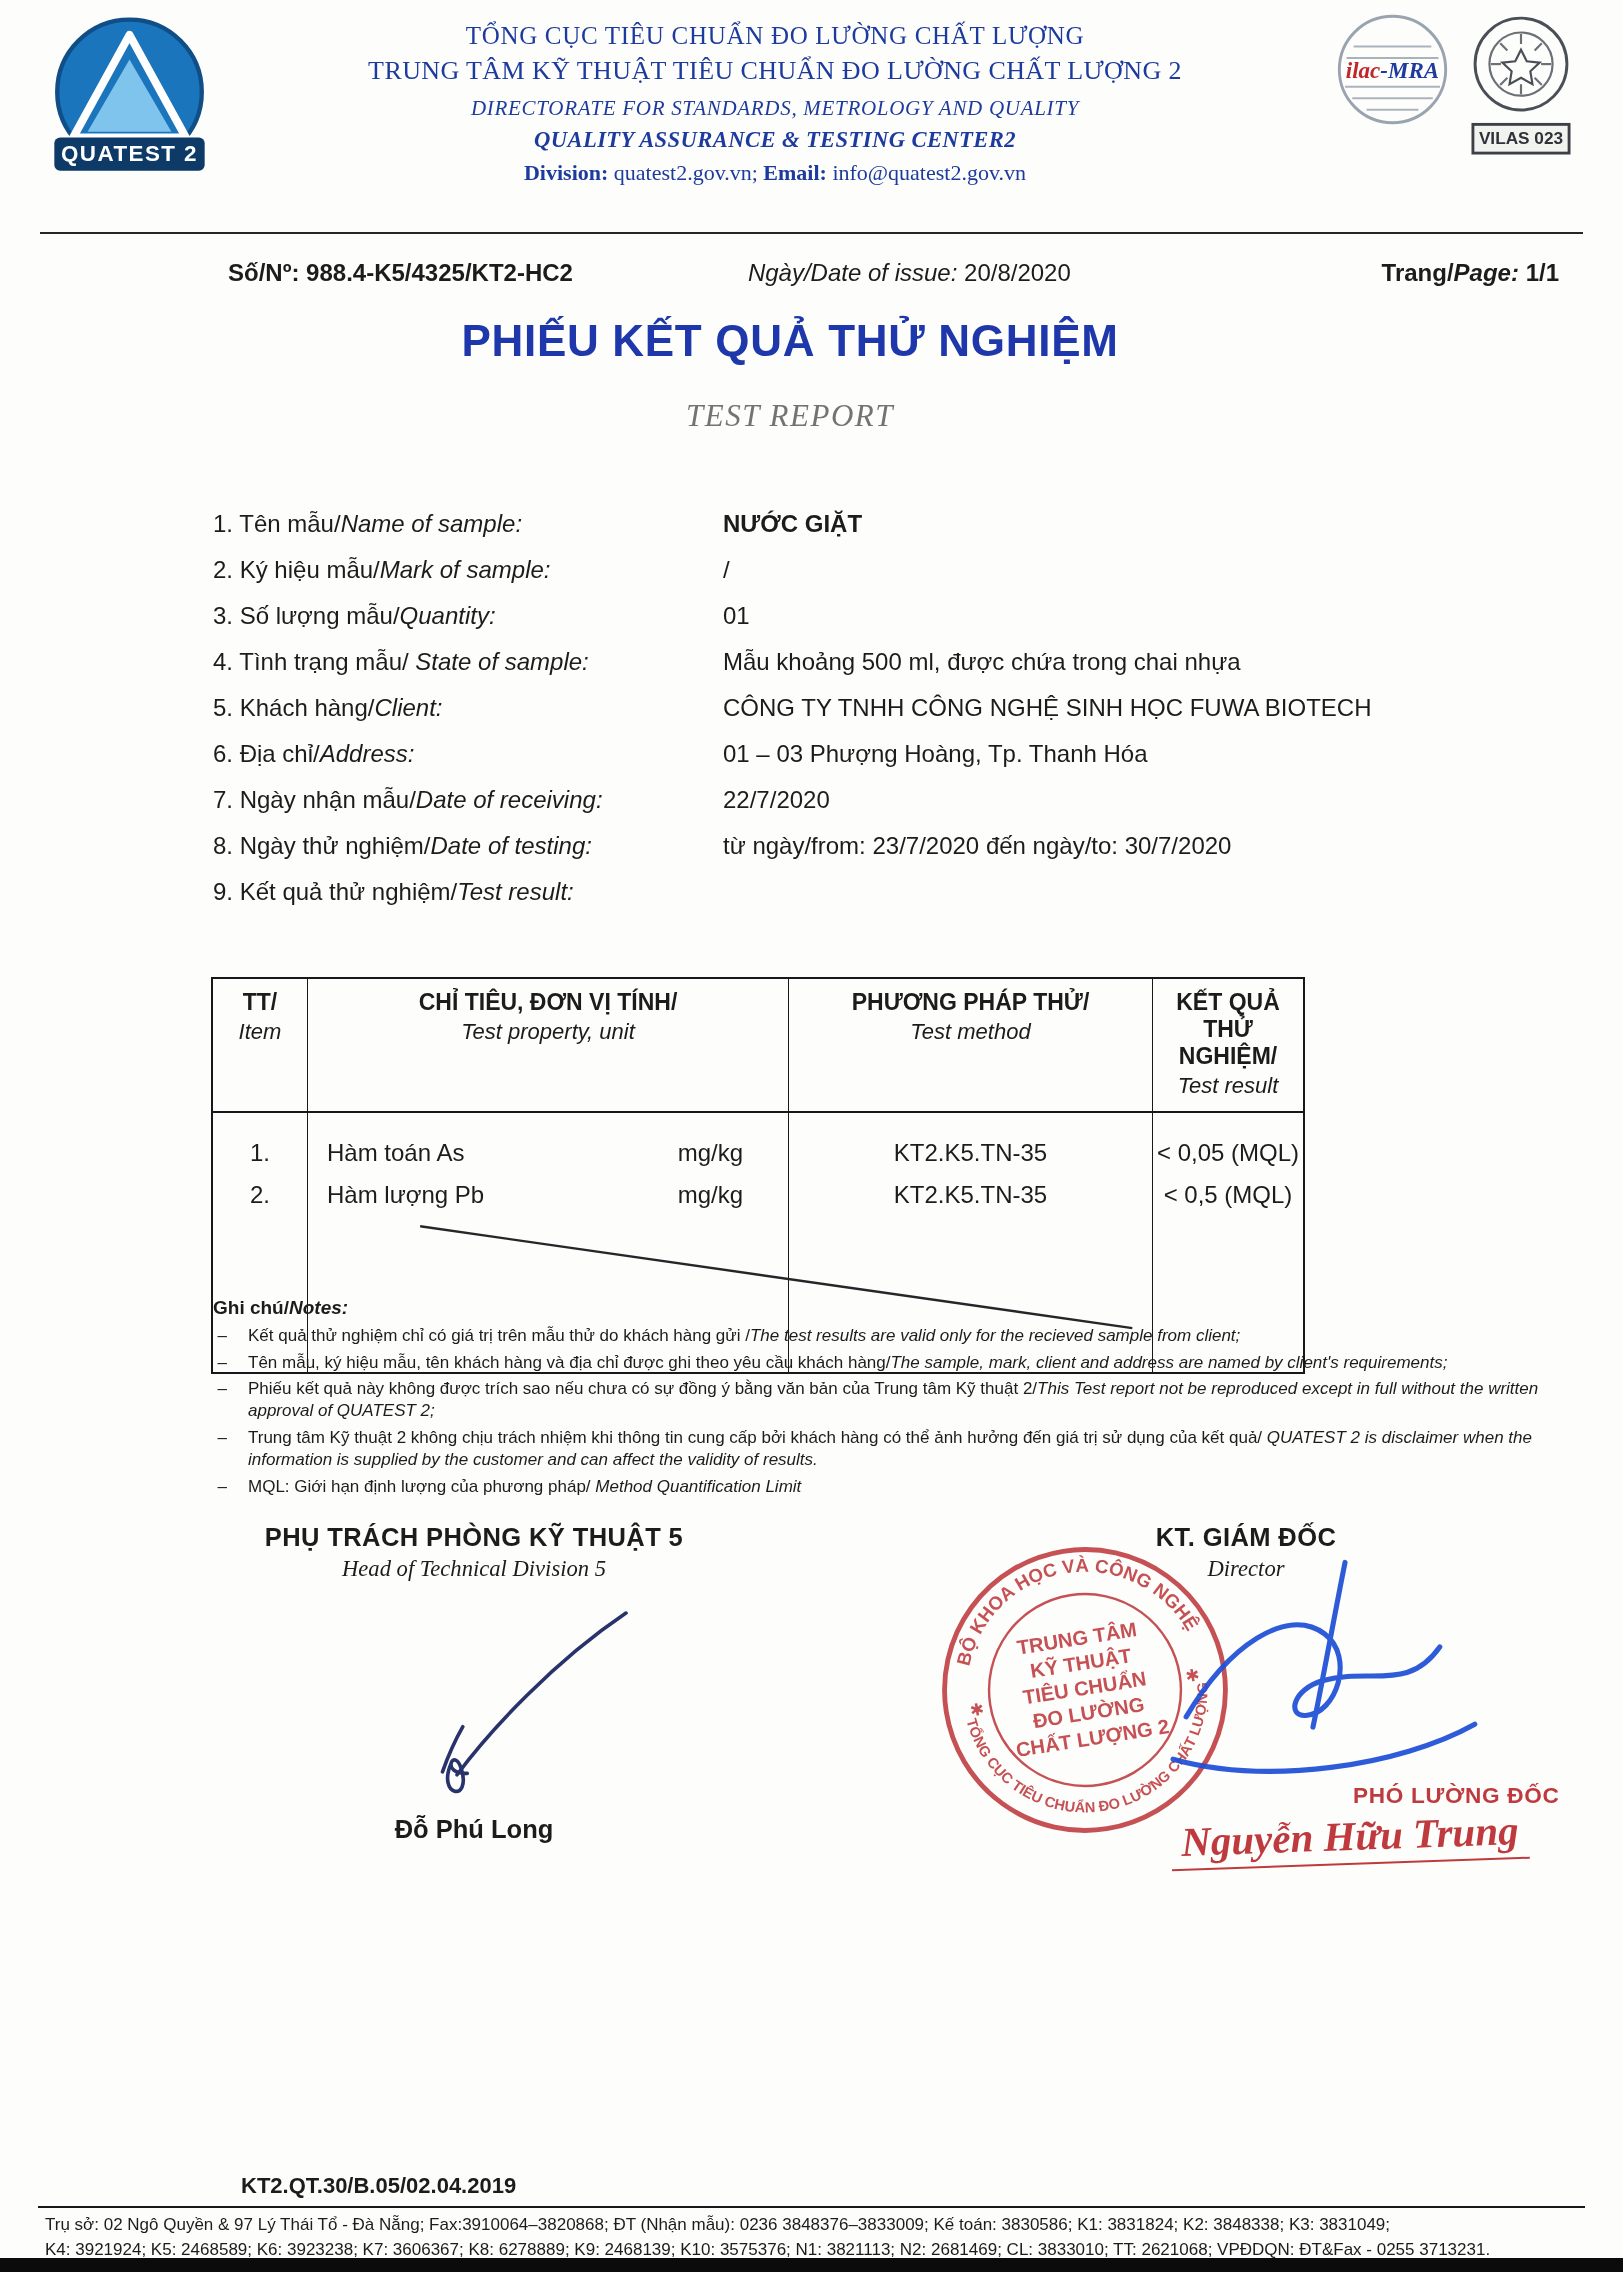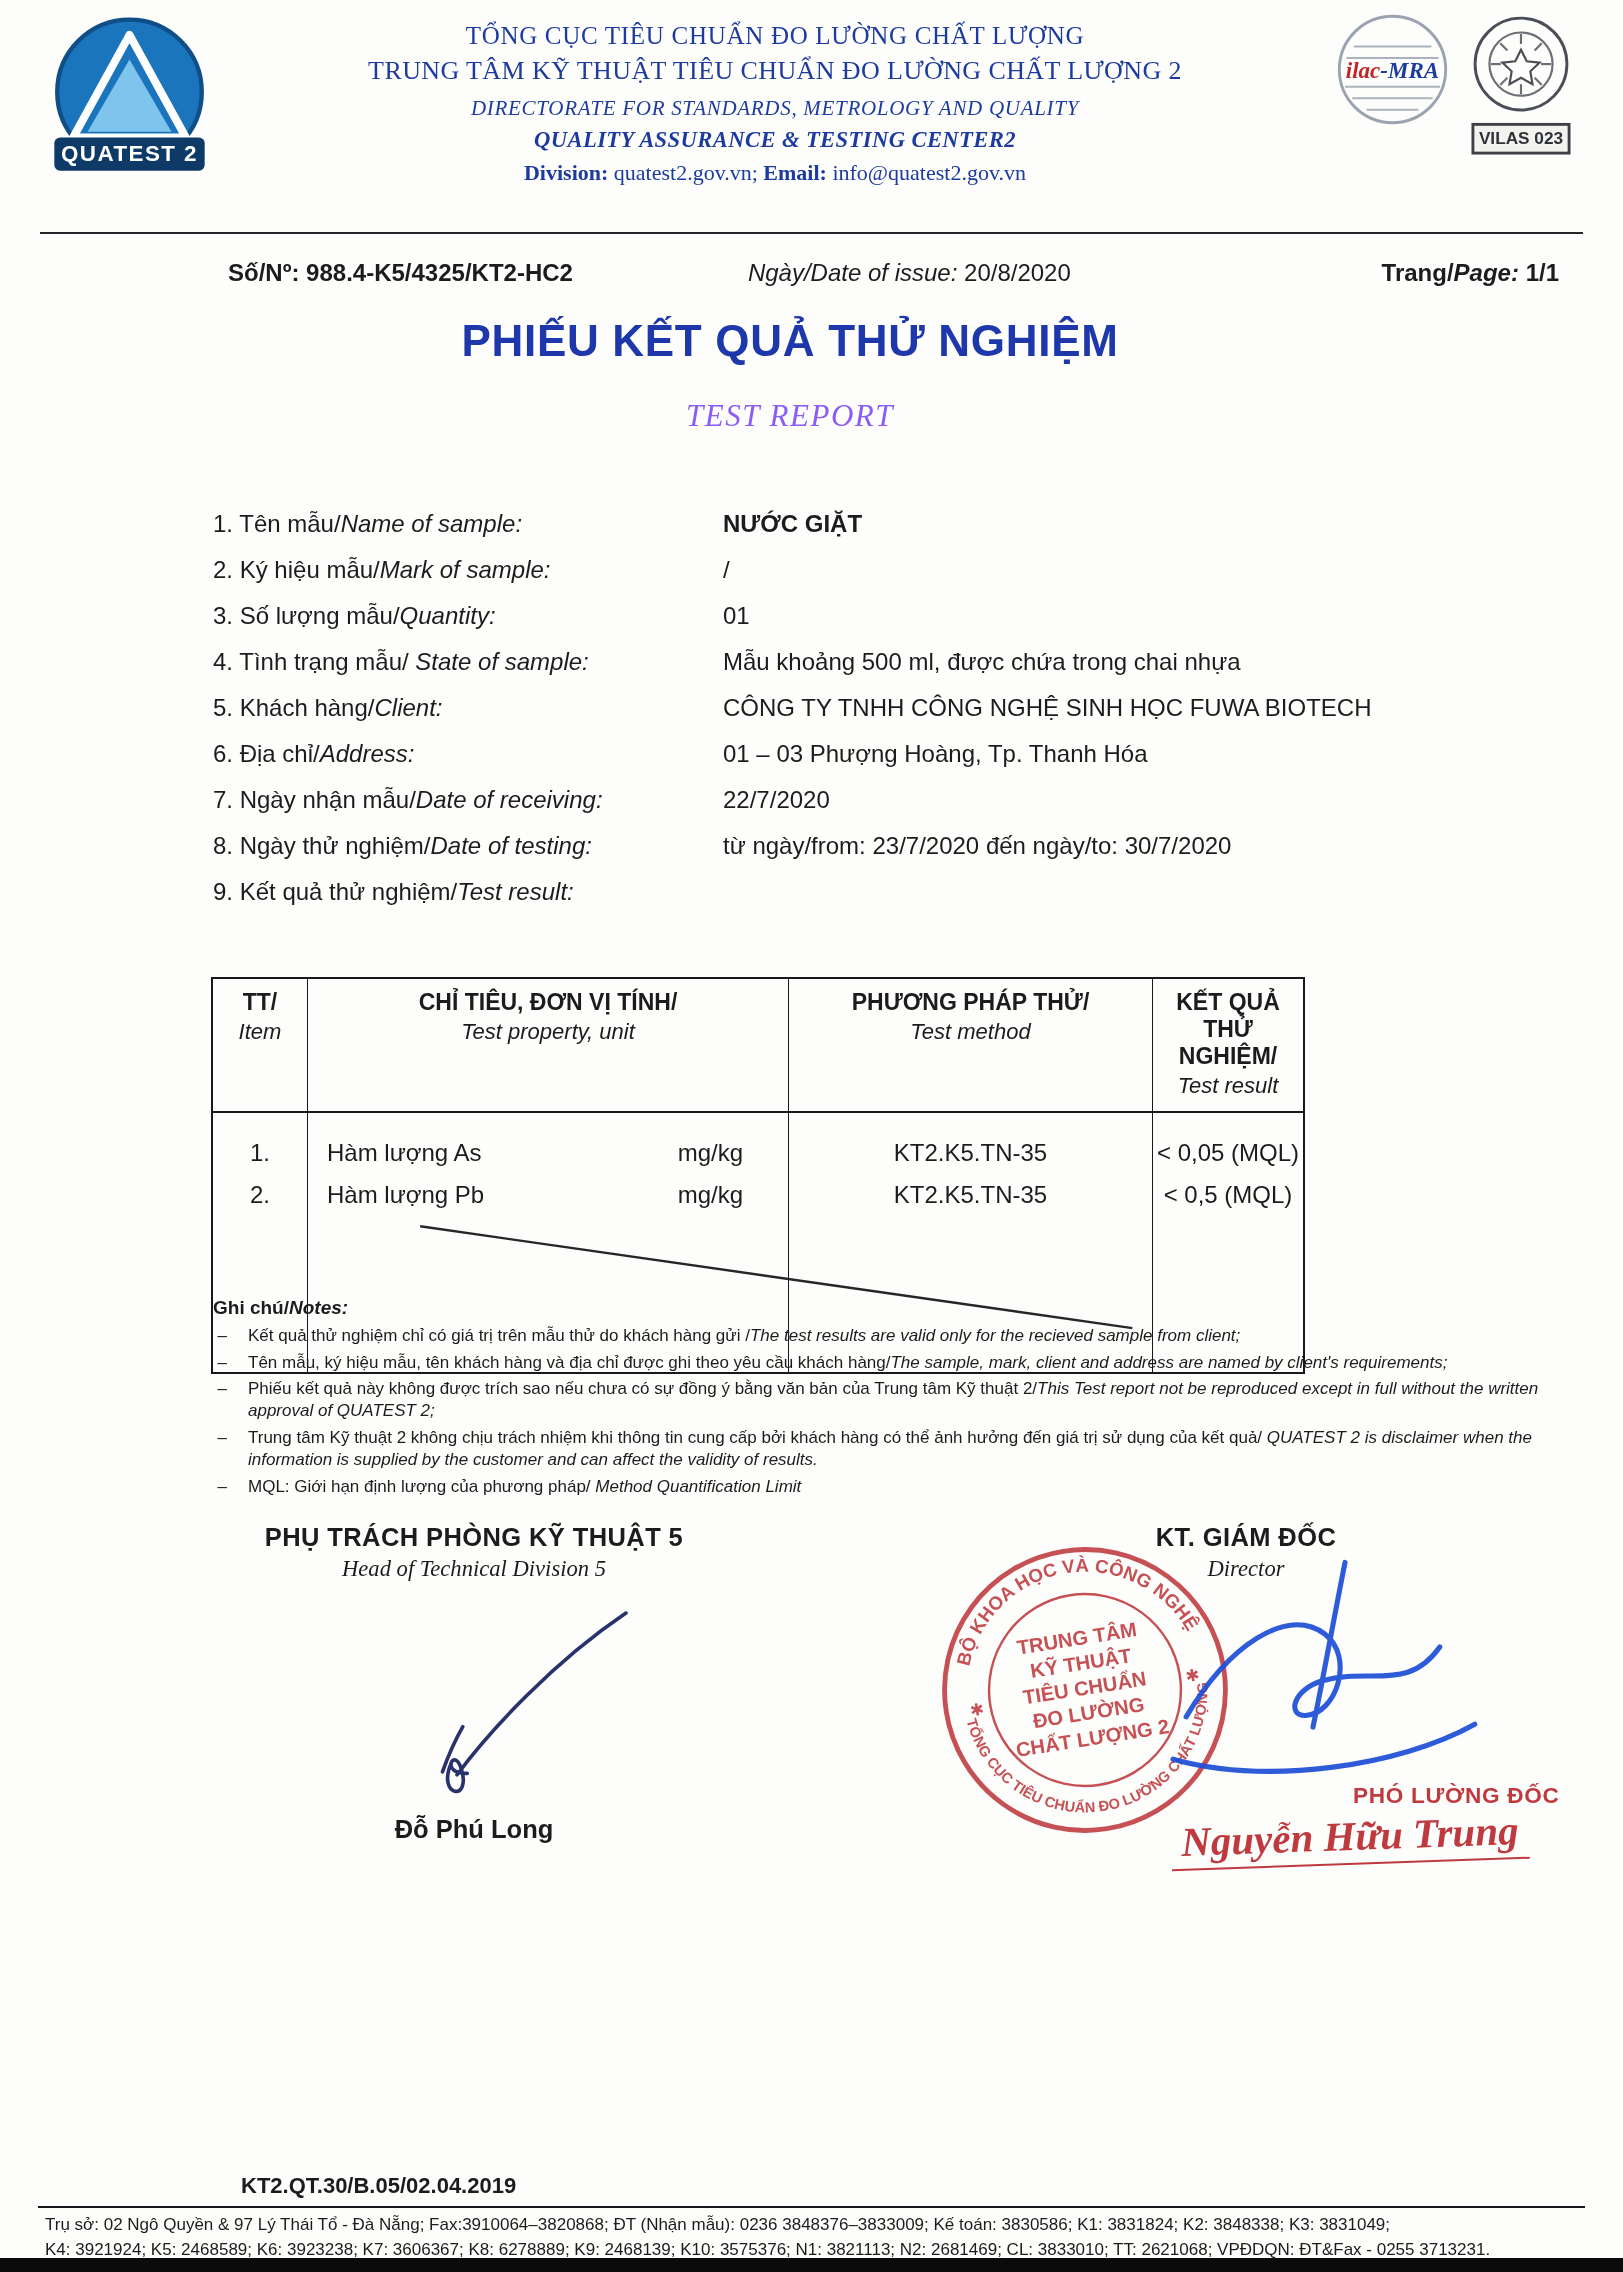--- a/index.html
+++ b/index.html
@@ -26,21 +26,21 @@
               justify-content:space-between; font-size:24px; align-items:baseline; }
   .m-bold { font-weight:bold; }
   .m-italic { font-style:italic; }
   .meta-date { margin-left:80px; flex:1; text-align:left; padding-left:95px; }
 
   
   .doc-title { position:absolute; left:44px; right:87px; top:316px; text-align:center;
                font-size:44px; font-weight:bold; color:var(--title-blue,#1e38ac); letter-spacing:0.7px; }
   .doc-subtitle { position:absolute; left:44px; right:87px; top:398px; text-align:center;
                   font-family:"Liberation Serif", serif; font-style:italic; font-size:31px;
-                  color:#8b5cf6; letter-spacing:1.5px; }
+                  color:#737373; letter-spacing:1.5px; }
 
   
   .fields { position:absolute; left:213px; top:510px; width:1305px; }
   .field-row { display:flex; height:46px; align-items:baseline; font-size:24px; }
   .f-label { width:510px; flex:none; }
   .f-en { font-style:italic; }
   .f-value { flex:1; }
   .v-bold { font-weight:bold; }
 
   
@@ -231,21 +231,21 @@
         <div class="th-en">Test result</div>
       </div>
     </div>
     <div class="t-body">
       <div class="t-col">
         <div class="cell-line">1.</div>
         <div class="cell-line">2.</div>
       </div>
       <div class="t-col">
         <div class="cell-line prop-line">
-            <span>Hàm lượng As</span>
+            <span>Hàm toán As</span>
             <span class="unit">mg/kg</span>
           </div>
         <div class="cell-line prop-line">
             <span>Hàm lượng Pb</span>
             <span class="unit">mg/kg</span>
           </div>
       </div>
       <div class="t-col">
         <div class="cell-line">KT2.K5.TN-35</div>
         <div class="cell-line">KT2.K5.TN-35</div>

